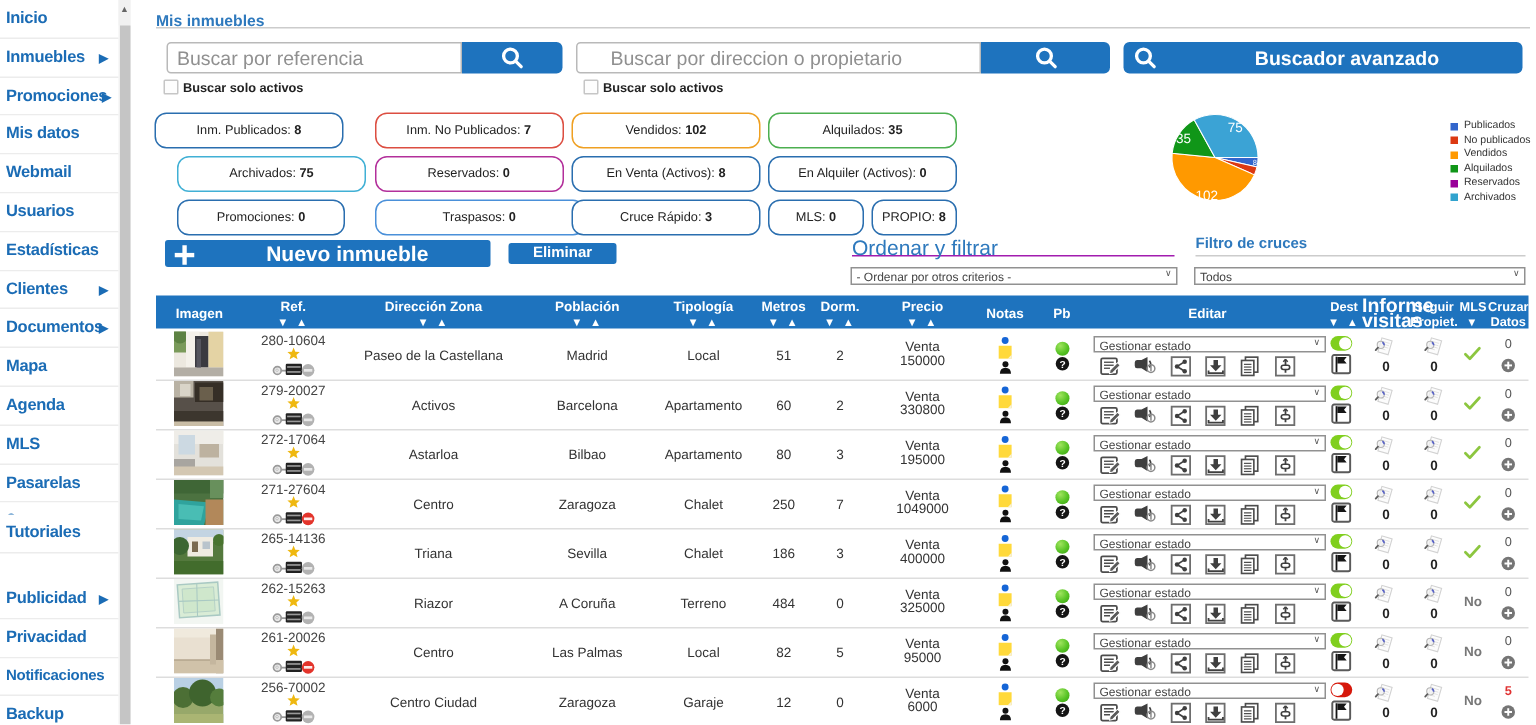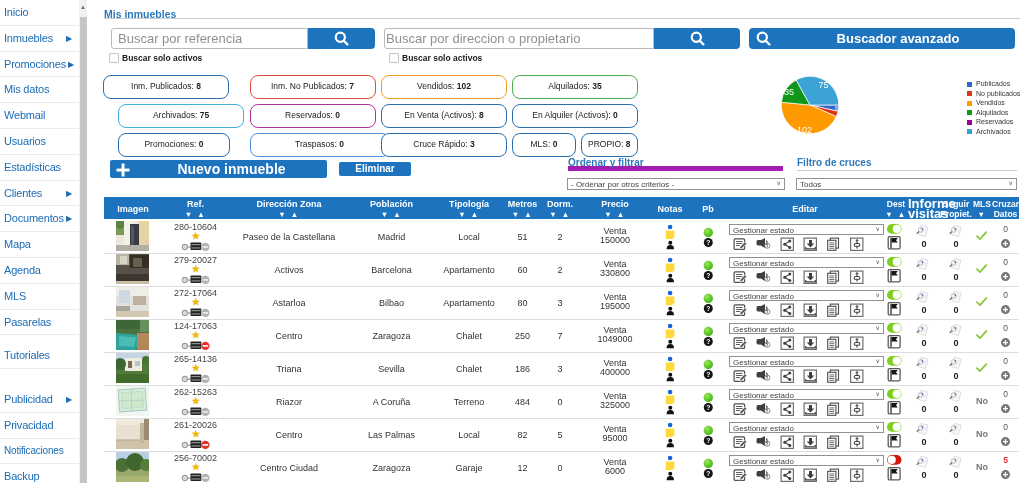--- a/index.html
+++ b/index.html
@@ -1,16 +1,16 @@
 <!DOCTYPE html>
 <html><head><meta charset="utf-8"><style>
 *{box-sizing:border-box;margin:0;padding:0}
 body{width:1024px;height:483px;overflow:hidden;background:#fff;font-family:"Liberation Sans",sans-serif;position:relative}
 .abs{position:absolute}
-.sbitem{position:absolute;left:0;width:79px;height:25.8px;border-bottom:1px solid #ececec;color:#1B6CB5;font-weight:normal;font-size:11px;line-height:24.5px;padding-left:4px;letter-spacing:-0.2px;background:#fff;white-space:nowrap}
+.sbitem{position:absolute;left:0;width:79px;height:25.8px;border-bottom:1px solid #ececec;color:#1B6CB5;font-weight:bold;font-size:11px;line-height:24.5px;padding-left:4px;letter-spacing:-0.2px;background:#fff;white-space:nowrap}
 .sbarrow{position:absolute;font-size:8px;color:#1B6CB5;top:1px}
 .pill{position:absolute;height:24px;background:#fff;border-radius:8px;border:1.5px solid #2A6EAF;font-size:8.5px;color:#222;text-align:center;line-height:21px}
 .pill b{font-size:8.5px}
 .cbx{position:absolute;width:10px;height:10px;border:1px solid #c6c6c6;background:#fdfdfd;border-radius:1px}
 .cbl{position:absolute;font-size:8.5px;font-weight:bold;color:#222}
 .hcell{position:absolute;color:#fff;font-weight:bold;font-size:9px;text-align:center;line-height:10px}
 .arr{font-size:7.5px;letter-spacing:1.5px}
 .ct{position:absolute;font-size:9px;color:#333;text-align:center}
 .sel{position:absolute;border:1px solid #919191;background:#fff;color:#444;font-size:8px;line-height:9px;padding:1px 3px;overflow:hidden;white-space:nowrap}
 .sel:after{content:"\2228";position:absolute;right:3px;top:0px;font-size:6px;color:#555}
@@ -37,21 +37,21 @@
 <div class="sbitem" style="top:464.4px">Backup</div>
 <div class="abs" style="left:79px;top:0;width:8px;height:483px;background:#f1f1f1"></div>
 <div class="abs" style="left:79px;top:0;width:8px;height:17px;background:#f1f1f1;color:#666;font-size:6px;text-align:center;line-height:14px">▲</div>
 <div class="abs" style="left:79.5px;top:17px;width:7px;height:466px;background:#c5c5c5"></div>
 <div class="abs" style="left:104px;top:4px;right:4px;height:15px;border-bottom:1px solid #ccc"><span style="color:#2E79BD;font-weight:bold;font-size:10.5px">Mis inmuebles</span></div>
 <div class="abs" style="left:111px;top:28px;width:197px;height:21px;border:1px solid #b9b9b9;border-radius:3px 0 0 3px;background:#fff;color:#909090;font-size:13px;line-height:19px;padding-left:6px">Buscar por referencia</div>
 <div class="abs" style="left:308px;top:28px;width:67px;height:21px;background:#1E73BE;border-radius:0 4px 4px 0;text-align:center;padding-top:2px"><svg width="17" height="17" viewBox="0 0 20 20">
       <circle cx="8.6" cy="8.6" r="5.4" fill="none" stroke="#fff" stroke-width="2.6"></circle>
       <line x1="12.8" y1="12.8" x2="17" y2="17" stroke="#fff" stroke-width="2.6" stroke-linecap="round"></line>
     </svg></div>
-<div class="abs" style="left:384px;top:28px;width:270px;height:21px;border:1px solid #b9b9b9;border-radius:3px 0 0 3px;background:#fff;color:#909090;font-size:13px;line-height:19px;padding-left:1px">Buscar por direccion o propietario</div>
+<div class="abs" style="left:384px;top:28px;width:270px;height:21px;border:1px solid #b9b9b9;border-radius:3px 0 0 3px;background:#fff;color:#909090;font-size:13px;line-height:19px;padding-left:22px">Buscar por direccion o propietario</div>
 <div class="abs" style="left:654px;top:28px;width:86px;height:21px;background:#1E73BE;border-radius:0 4px 4px 0;text-align:center;padding-top:2px"><svg width="17" height="17" viewBox="0 0 20 20">
       <circle cx="8.6" cy="8.6" r="5.4" fill="none" stroke="#fff" stroke-width="2.6"></circle>
       <line x1="12.8" y1="12.8" x2="17" y2="17" stroke="#fff" stroke-width="2.6" stroke-linecap="round"></line>
     </svg></div>
 <div class="abs" style="left:749px;top:27.5px;width:266px;height:21px;background:#1E73BE;border-radius:4px;color:#fff;font-weight:bold;font-size:13px;line-height:21px;text-align:center;padding-left:32px"><span style="position:absolute;left:6px;top:2px"><svg width="17" height="17" viewBox="0 0 20 20">
         <circle cx="8.6" cy="8.6" r="5.4" fill="none" stroke="#fff" stroke-width="2.6"></circle>
         <line x1="12.8" y1="12.8" x2="17" y2="17" stroke="#fff" stroke-width="2.6" stroke-linecap="round"></line>
       </svg></span>Buscador avanzado</div>
 <div class="cbx" style="left:109px;top:53px"></div>
 <div class="cbl" style="left:122px;top:53px">Buscar solo activos</div>
@@ -92,21 +92,21 @@
 <div class="abs" style="left:976px;top:108.5px;font-size:7px;color:#333">Alquilados</div>
 <div class="abs" style="left:967px;top:119.5px;width:5px;height:5px;background:#990099"></div>
 <div class="abs" style="left:976px;top:118.0px;font-size:7px;color:#333">Reservados</div>
 <div class="abs" style="left:967px;top:129.0px;width:5px;height:5px;background:#31A3CE"></div>
 <div class="abs" style="left:976px;top:127.5px;font-size:7px;color:#333">Archivados</div>
 <div class="abs" style="left:110px;top:160px;width:217px;height:18px;background:#1E73BE;border-radius:2px;color:#fff;font-weight:bold;font-size:14px;text-align:center;line-height:18px;padding-left:26px"><svg style="position:absolute;left:6px;top:2.5px" width="14" height="14" viewBox="0 0 14 14">
       <rect x="5.6" y="0.5" width="2.9" height="13" fill="#fff"></rect>
       <rect x="0.5" y="5.6" width="13" height="2.9" fill="#fff"></rect>
     </svg>Nuevo inmueble</div>
 <div class="abs" style="left:339px;top:162px;width:72px;height:14px;background:#1E73BE;border-radius:2px;color:#fff;font-weight:bold;font-size:10px;text-align:center;line-height:14px">Eliminar Filtros</div>
-<div class="abs" style="left:568px;top:157px;width:215px;height:14px;border-bottom:5px solid #a21caf;color:#2E79BD;font-weight:bold;font-size:10px">Ordenar y filtrar</div>
+<div class="abs" style="left:568px;top:157px;width:215px;height:14px;border-bottom:1px solid #a21caf;color:#2E79BD;font-weight:normal;font-size:14px">Ordenar y filtrar</div>
 <div class="sel" style="left:567px;top:177.5px;width:218px;height:12px">- Ordenar por otros criterios -</div>
 <div class="abs" style="left:797px;top:157px;width:220px;height:14px;border-bottom:1px solid #ccc;color:#2E79BD;font-weight:bold;font-size:10px">Filtro de cruces</div>
 <div class="sel" style="left:796px;top:177.5px;width:221px;height:12px">Todos</div>
 <div class="abs" style="left:104px;top:197.0px;width:915px;height:22px;background:#1E73BE"></div>
 <div class="hcell" style="left:103px;top:203.5px;width:60px">Imagen</div>
 <div class="hcell" style="left:163px;top:199.0px;width:65px">Ref.<br><span class="arr">▼ ▲</span></div>
 <div class="hcell" style="left:228px;top:199.0px;width:122px">Dirección Zona<br><span class="arr">▼ ▲</span></div>
 <div class="hcell" style="left:350px;top:199.0px;width:83px">Población<br><span class="arr">▼ ▲</span></div>
 <div class="hcell" style="left:433px;top:199.0px;width:72px">Tipología<br><span class="arr">▼ ▲</span></div>
 <div class="hcell" style="left:505px;top:199.0px;width:35px">Metros<br><span class="arr">▼ ▲</span></div>
@@ -149,21 +149,21 @@
 <div class="ct" style="left:350px;top:297.5px;width:83px">Bilbao</div>
 <div class="ct" style="left:433px;top:297.5px;width:72px">Apartamento</div>
 <div class="ct" style="left:505px;top:297.5px;width:35px">80</div>
 <div class="ct" style="left:540px;top:297.5px;width:40px">3</div>
 <div class="ct" style="left:580px;top:292.5px;width:70px;line-height:9.5px">Venta<br>195000</div>
 <div class="sel" style="left:729px;top:290.0px;width:155px;height:11px">Gestionar estado</div>
 <div class="ct" style="left:908px;top:305.0px;width:32px;font-weight:bold;color:#222">0</div>
 <div class="ct" style="left:940px;top:305.0px;width:32px;font-weight:bold;color:#222">0</div>
 <div class="ct" style="left:992px;top:290.0px;width:27px;color:#555;font-weight:normal;font-size:8.5px">0</div>
 <div class="abs" style="left:104px;top:318.5px;width:915px;height:1px;background:#ddd"></div>
-<div class="ct" style="left:163px;top:321.0px;width:65px;color:#444">124-17063</div>
+<div class="ct" style="left:163px;top:321.0px;width:65px;color:#444">271-27604</div>
 <div class="ct" style="left:228px;top:330.5px;width:122px">Centro</div>
 <div class="ct" style="left:350px;top:330.5px;width:83px">Zaragoza</div>
 <div class="ct" style="left:433px;top:330.5px;width:72px">Chalet</div>
 <div class="ct" style="left:505px;top:330.5px;width:35px">250</div>
 <div class="ct" style="left:540px;top:330.5px;width:40px">7</div>
 <div class="ct" style="left:580px;top:325.5px;width:70px;line-height:9.5px">Venta<br>1049000</div>
 <div class="sel" style="left:729px;top:323.0px;width:155px;height:11px">Gestionar estado</div>
 <div class="ct" style="left:908px;top:338.0px;width:32px;font-weight:bold;color:#222">0</div>
 <div class="ct" style="left:940px;top:338.0px;width:32px;font-weight:bold;color:#222">0</div>
 <div class="ct" style="left:992px;top:323.0px;width:27px;color:#555;font-weight:normal;font-size:8.5px">0</div>

